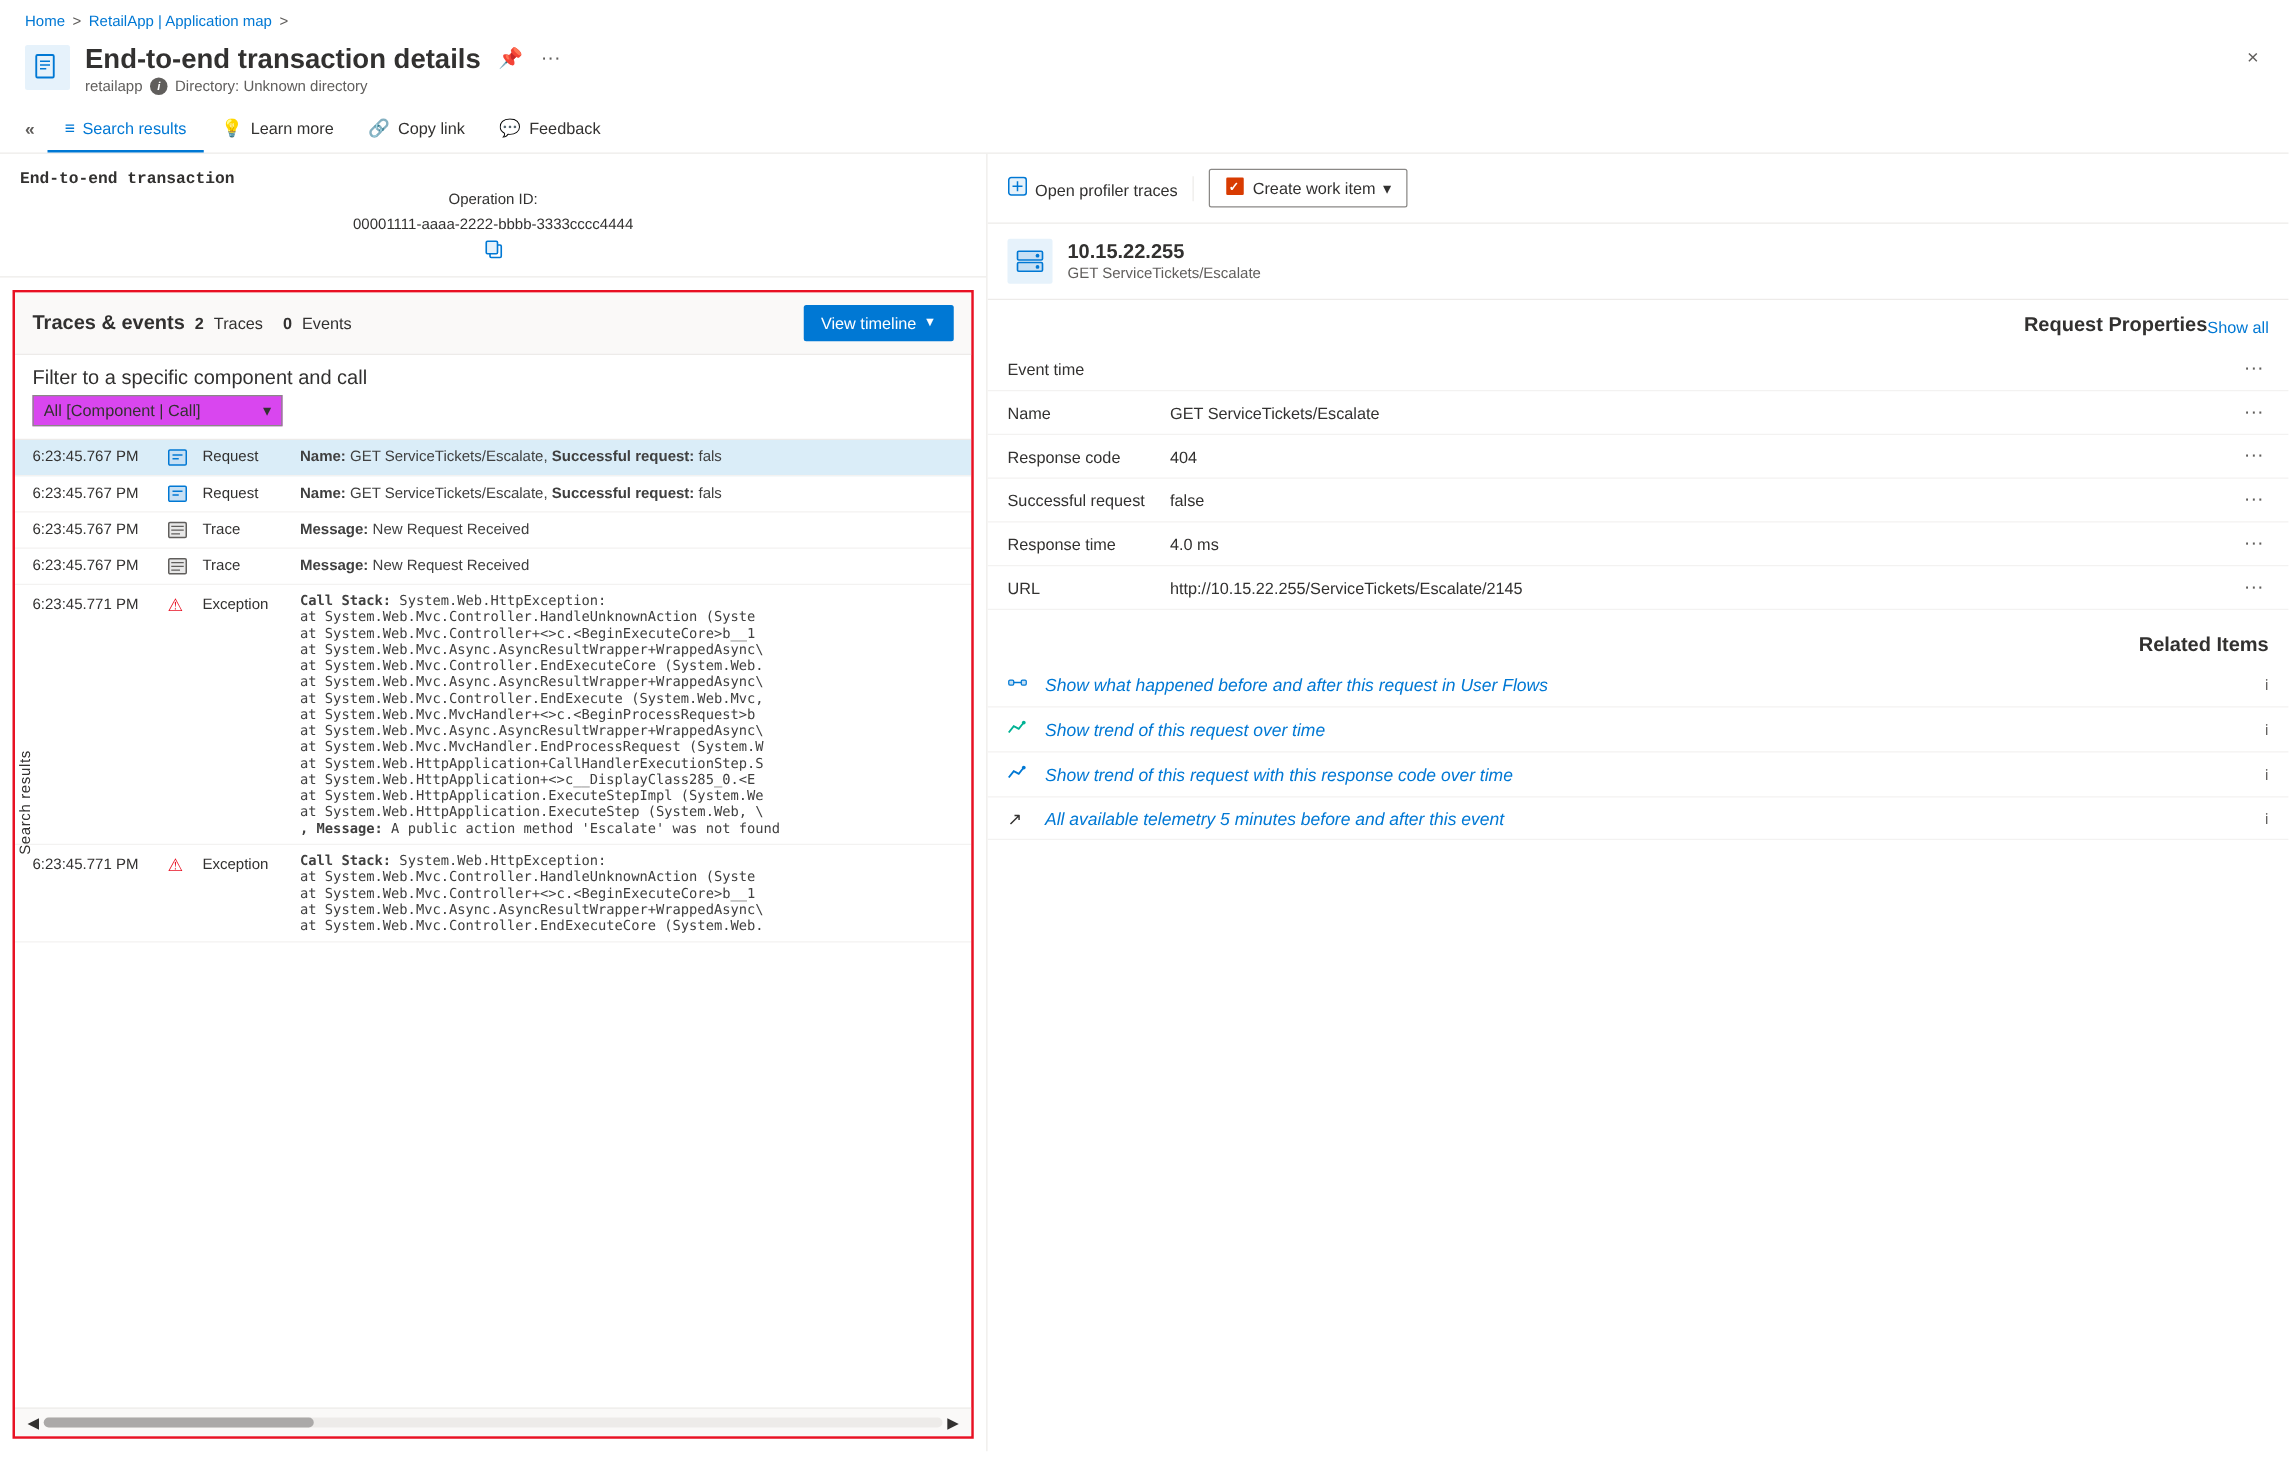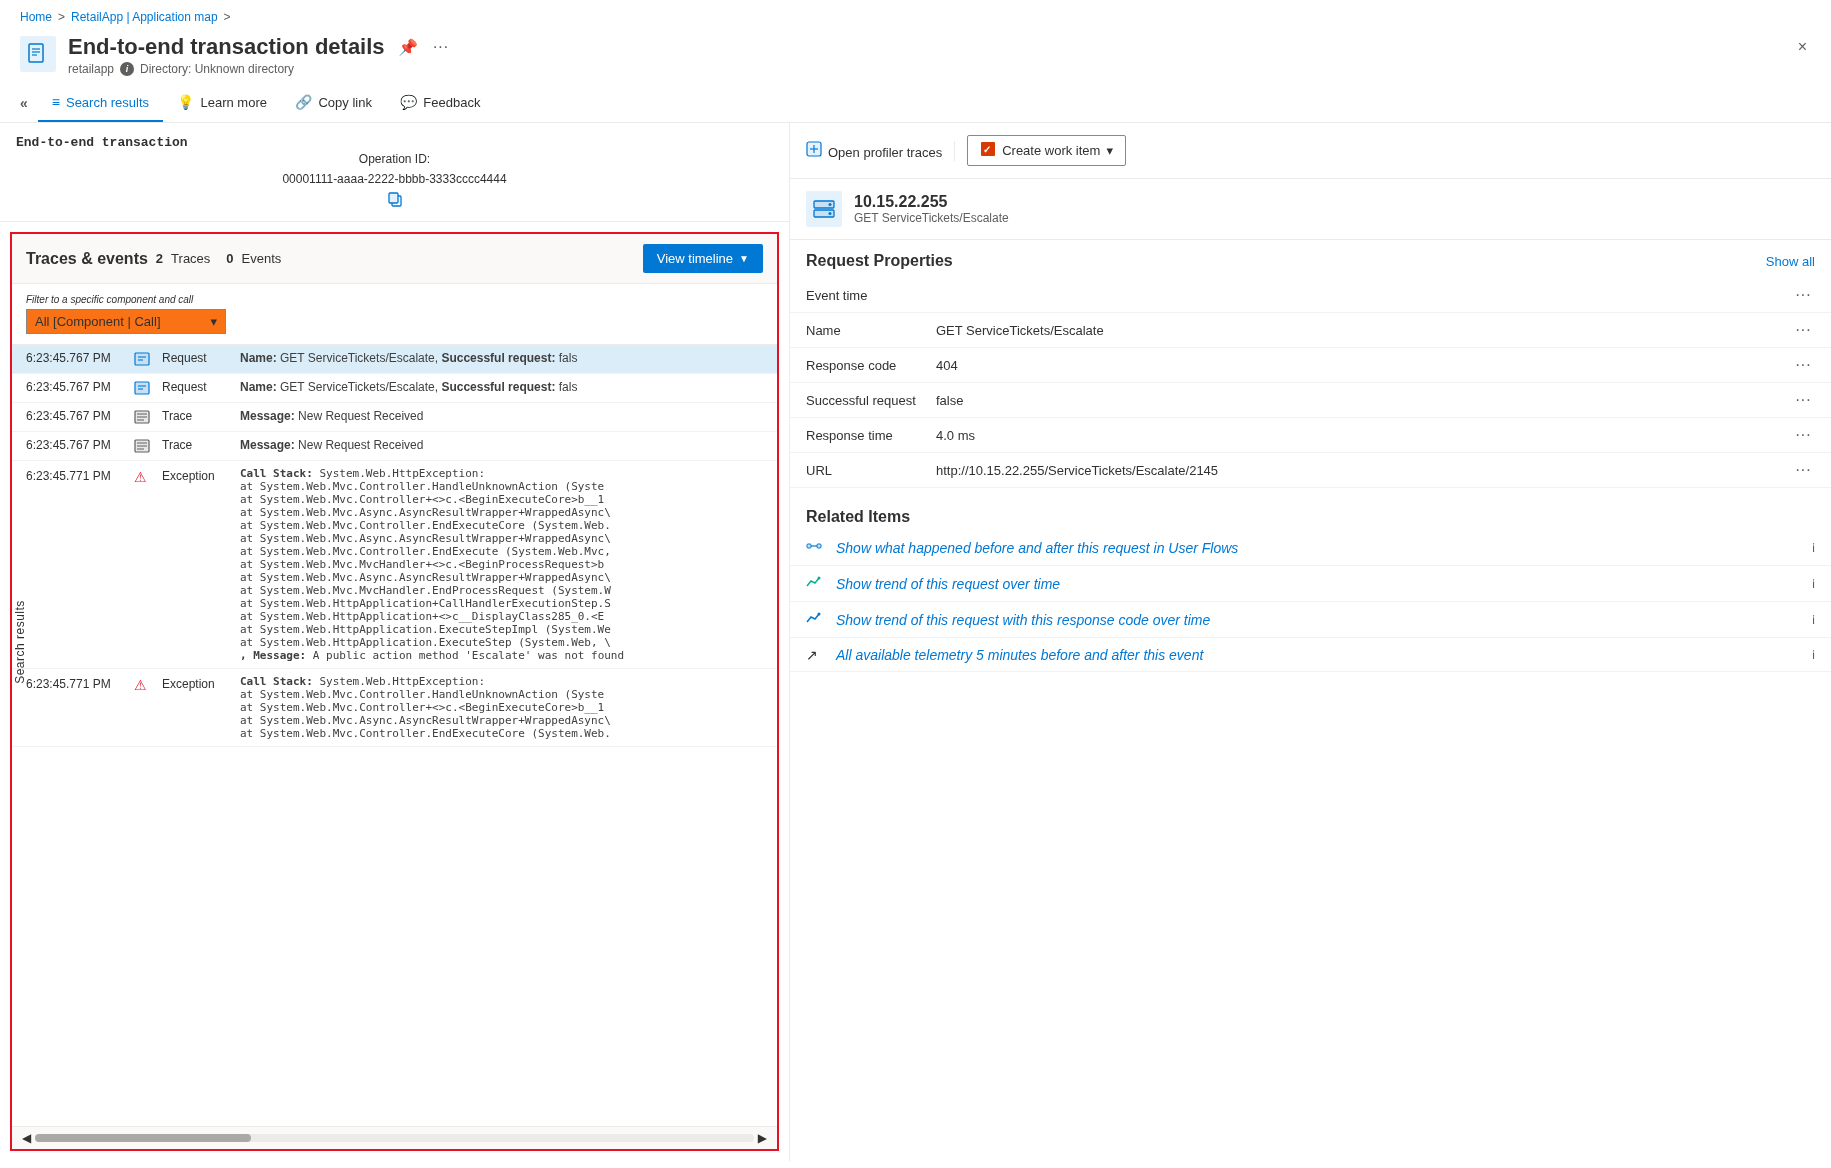--- a/index.html
+++ b/index.html
@@ -211,33 +211,32 @@
       gap: 6px;
     }
     .view-timeline-btn .chevron { font-size: 10px; }
 
     
     .filter-area {
       padding: 10px 14px;
       border-bottom: 1px solid #edebe9;
     }
     .filter-label {
-      font-size: 10px;
+      font-size: 16px;
       margin-bottom: 4px;
       color: #323130;
-      font-style: italic;
     }
     .filter-select {
       display: flex;
       align-items: center;
       border: 1px solid #8a8886;
       padding: 4px 8px;
       width: 200px;
       cursor: pointer;
-      background: #f97316;
+      background: #d946ef;
       justify-content: space-between;
       font-size: 13px;
     }
 
     
     .events-table {
       flex: 1;
       overflow-y: auto;
       overflow-x: auto;
     }
@@ -359,21 +358,21 @@
       font-size: 16px; font-weight: 700;
     }
     .server-endpoint {
       font-size: 12px; color: #605e5c;
     }
 
     
     .section-header {
       display: flex;
       align-items: center;
-      justify-content: space-between;
+      justify-content: flex-end;
       padding: 12px 16px 8px 16px;
     }
     .section-title {
       font-size: 16px;
       font-weight: 700;
     }
     .show-all-link {
       color: #0078d4;
       cursor: pointer;
       font-size: 13px;

